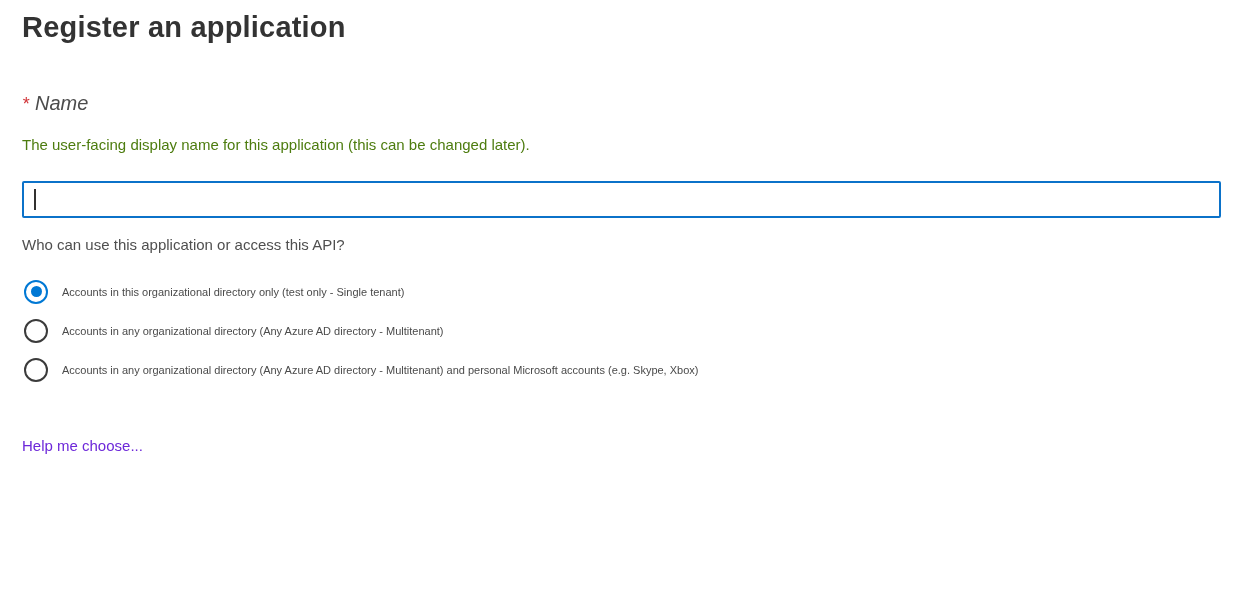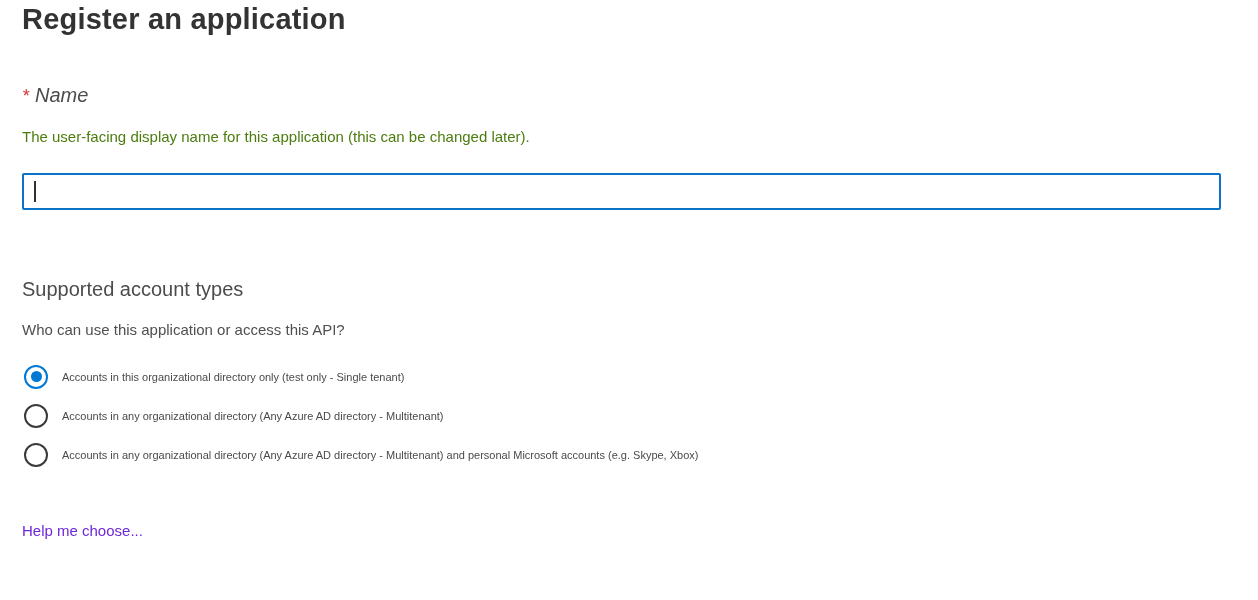--- a/index.html
+++ b/index.html
@@ -5,21 +5,21 @@
   * { margin: 0; padding: 0; box-sizing: border-box; }
   html, body {
     width: 1258px;
     height: 600px;
     background: #ffffff;
     font-family: "Liberation Sans", "DejaVu Sans", sans-serif;
     color: #323130;
     overflow: hidden;
   }
   .page {
-    padding: 0 22px 0 22px;
+    padding: 8px 22px 0 22px;
   }
   .page-title {
     font-size: 29px;
     line-height: 38px;
     font-weight: 600;
     color: #333333;
     letter-spacing: 0.2px;
   }
   .field-label-row {
     margin-top: 44px;
@@ -138,21 +138,20 @@
     <span class="required-asterisk">*</span><span>Name</span>
   </div>
 
   <div class="helper-text">The user-facing display name for this application (this can be changed later).</div>
 
   <div class="input-wrap">
     <input class="name-input" type="text" value="" style="">
     <div class="text-caret"></div>
   </div>
 
-  <h2 class="section-heading">Supported account types</h2>
 
   <div class="question-text">Who can use this application or access this API?</div>
 
   <div class="radio-group">
 
     <div class="radio-row selected">
       <span class="radio-circle">
           <span class="radio-dot"></span>
         </span>
       <span class="radio-label">Accounts in this organizational directory only (test only - Single tenant)</span>

